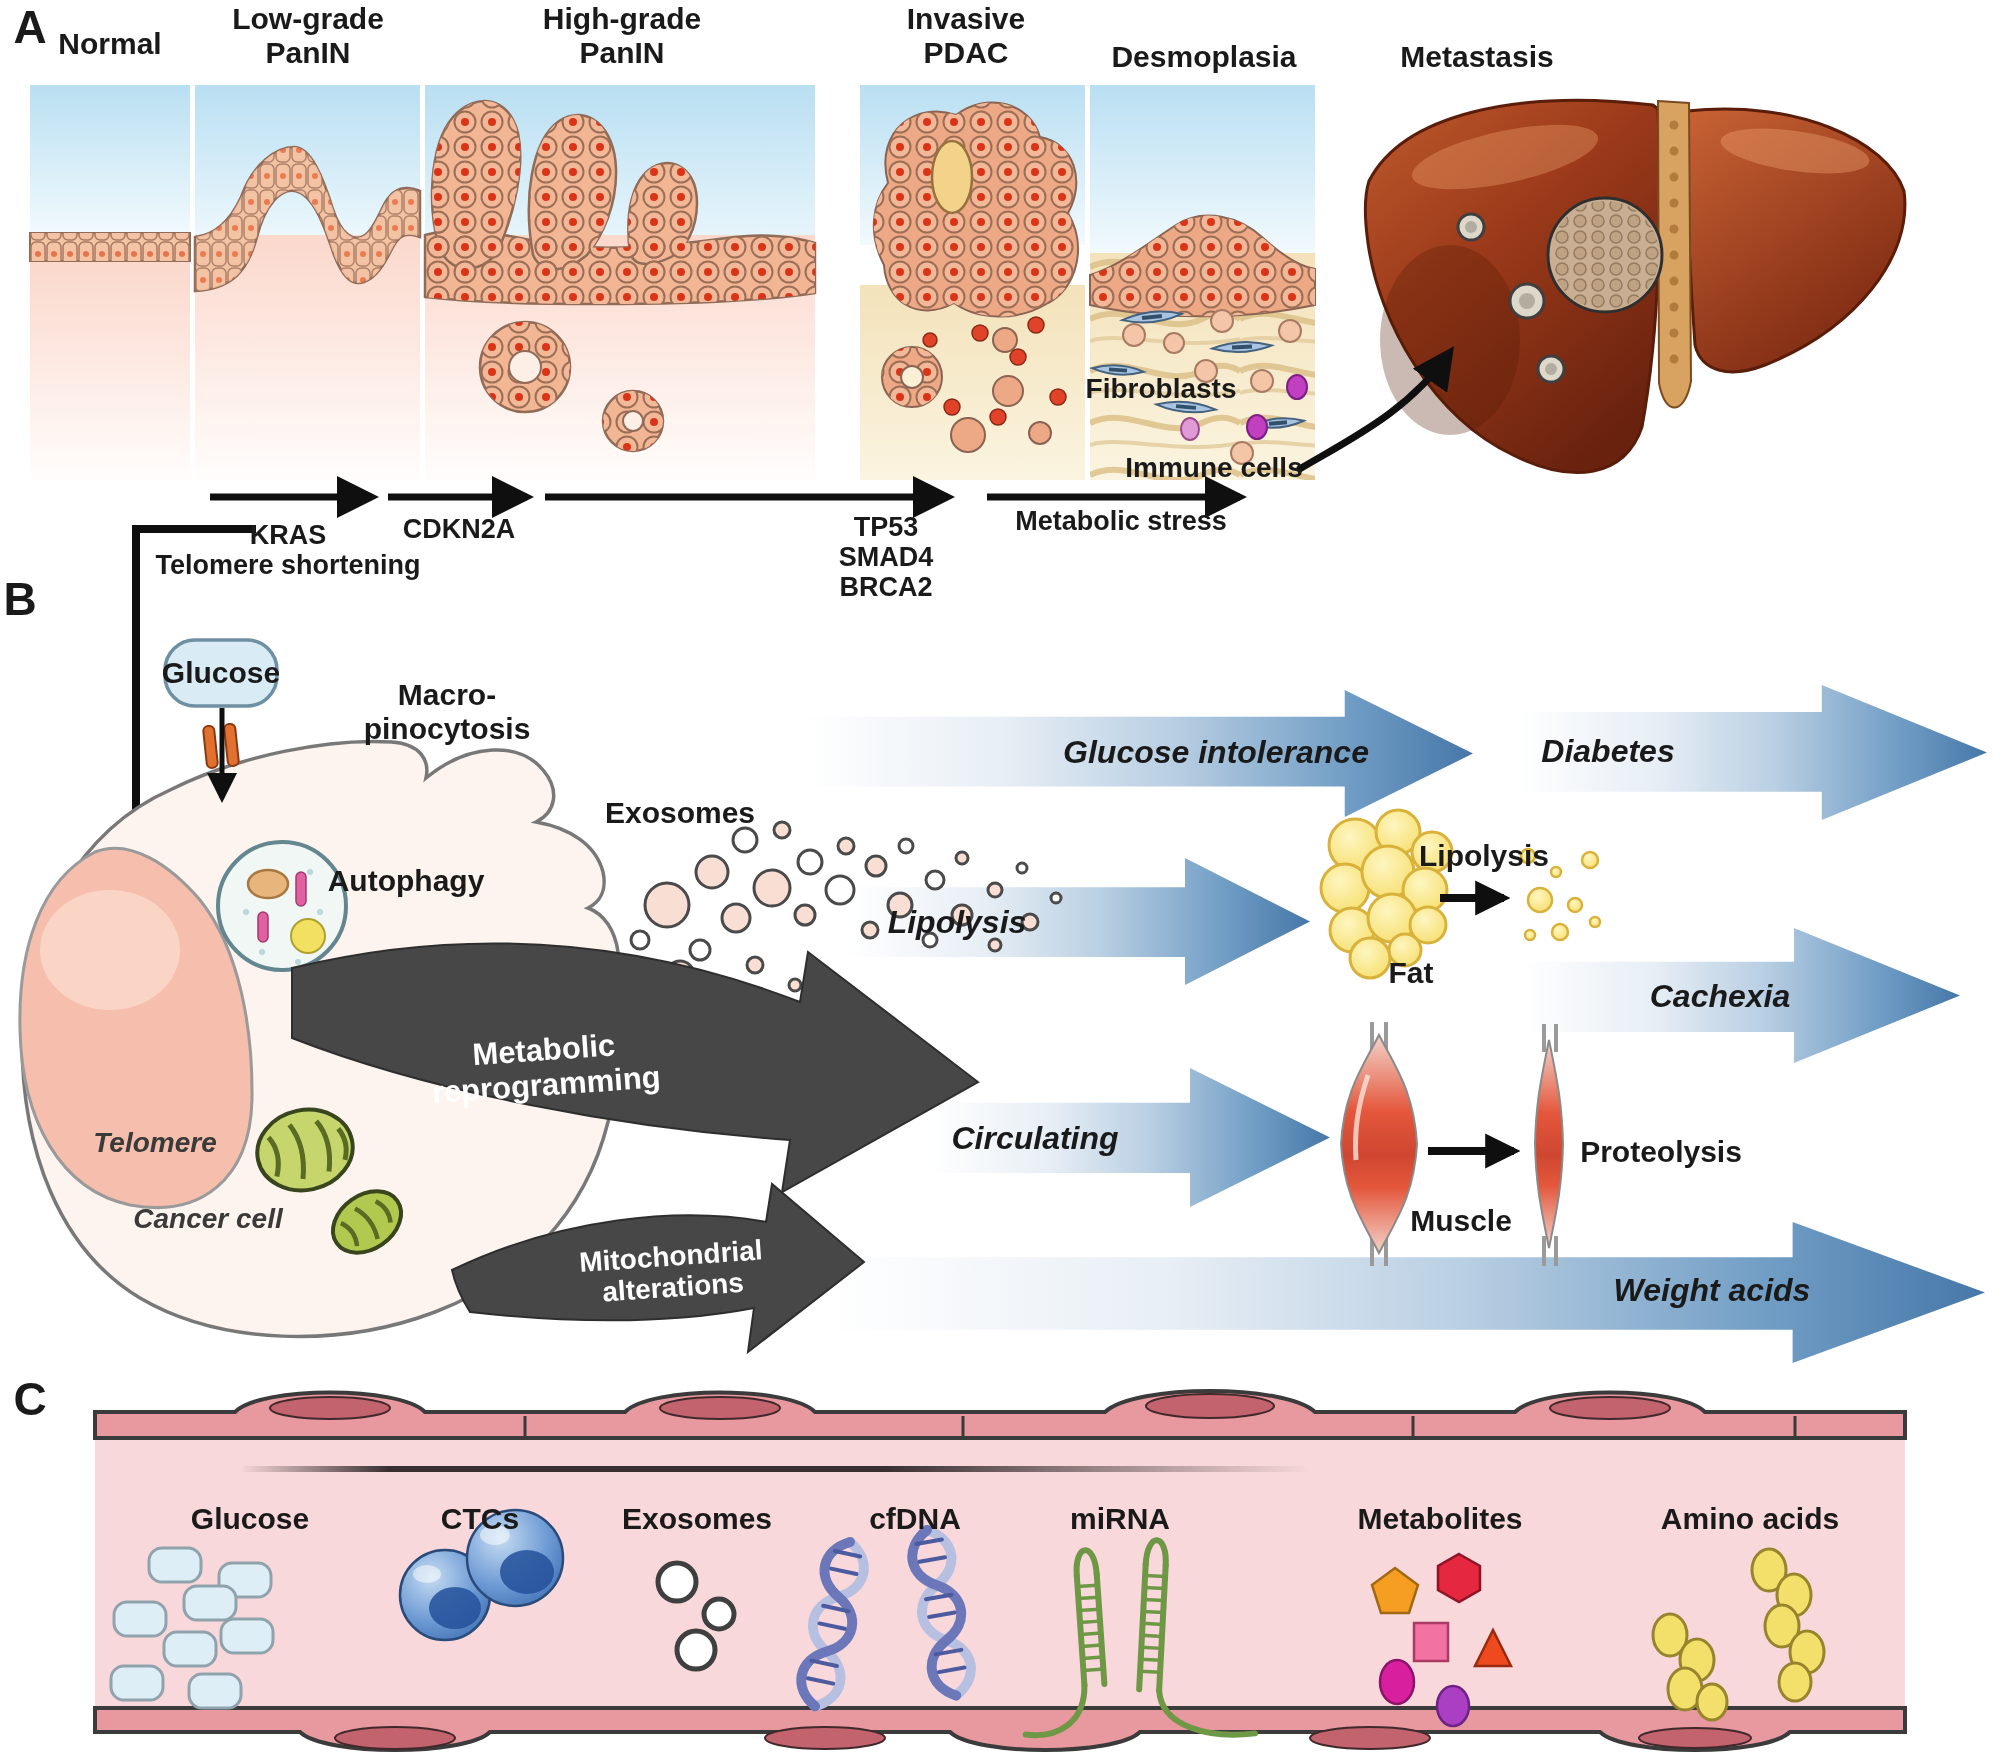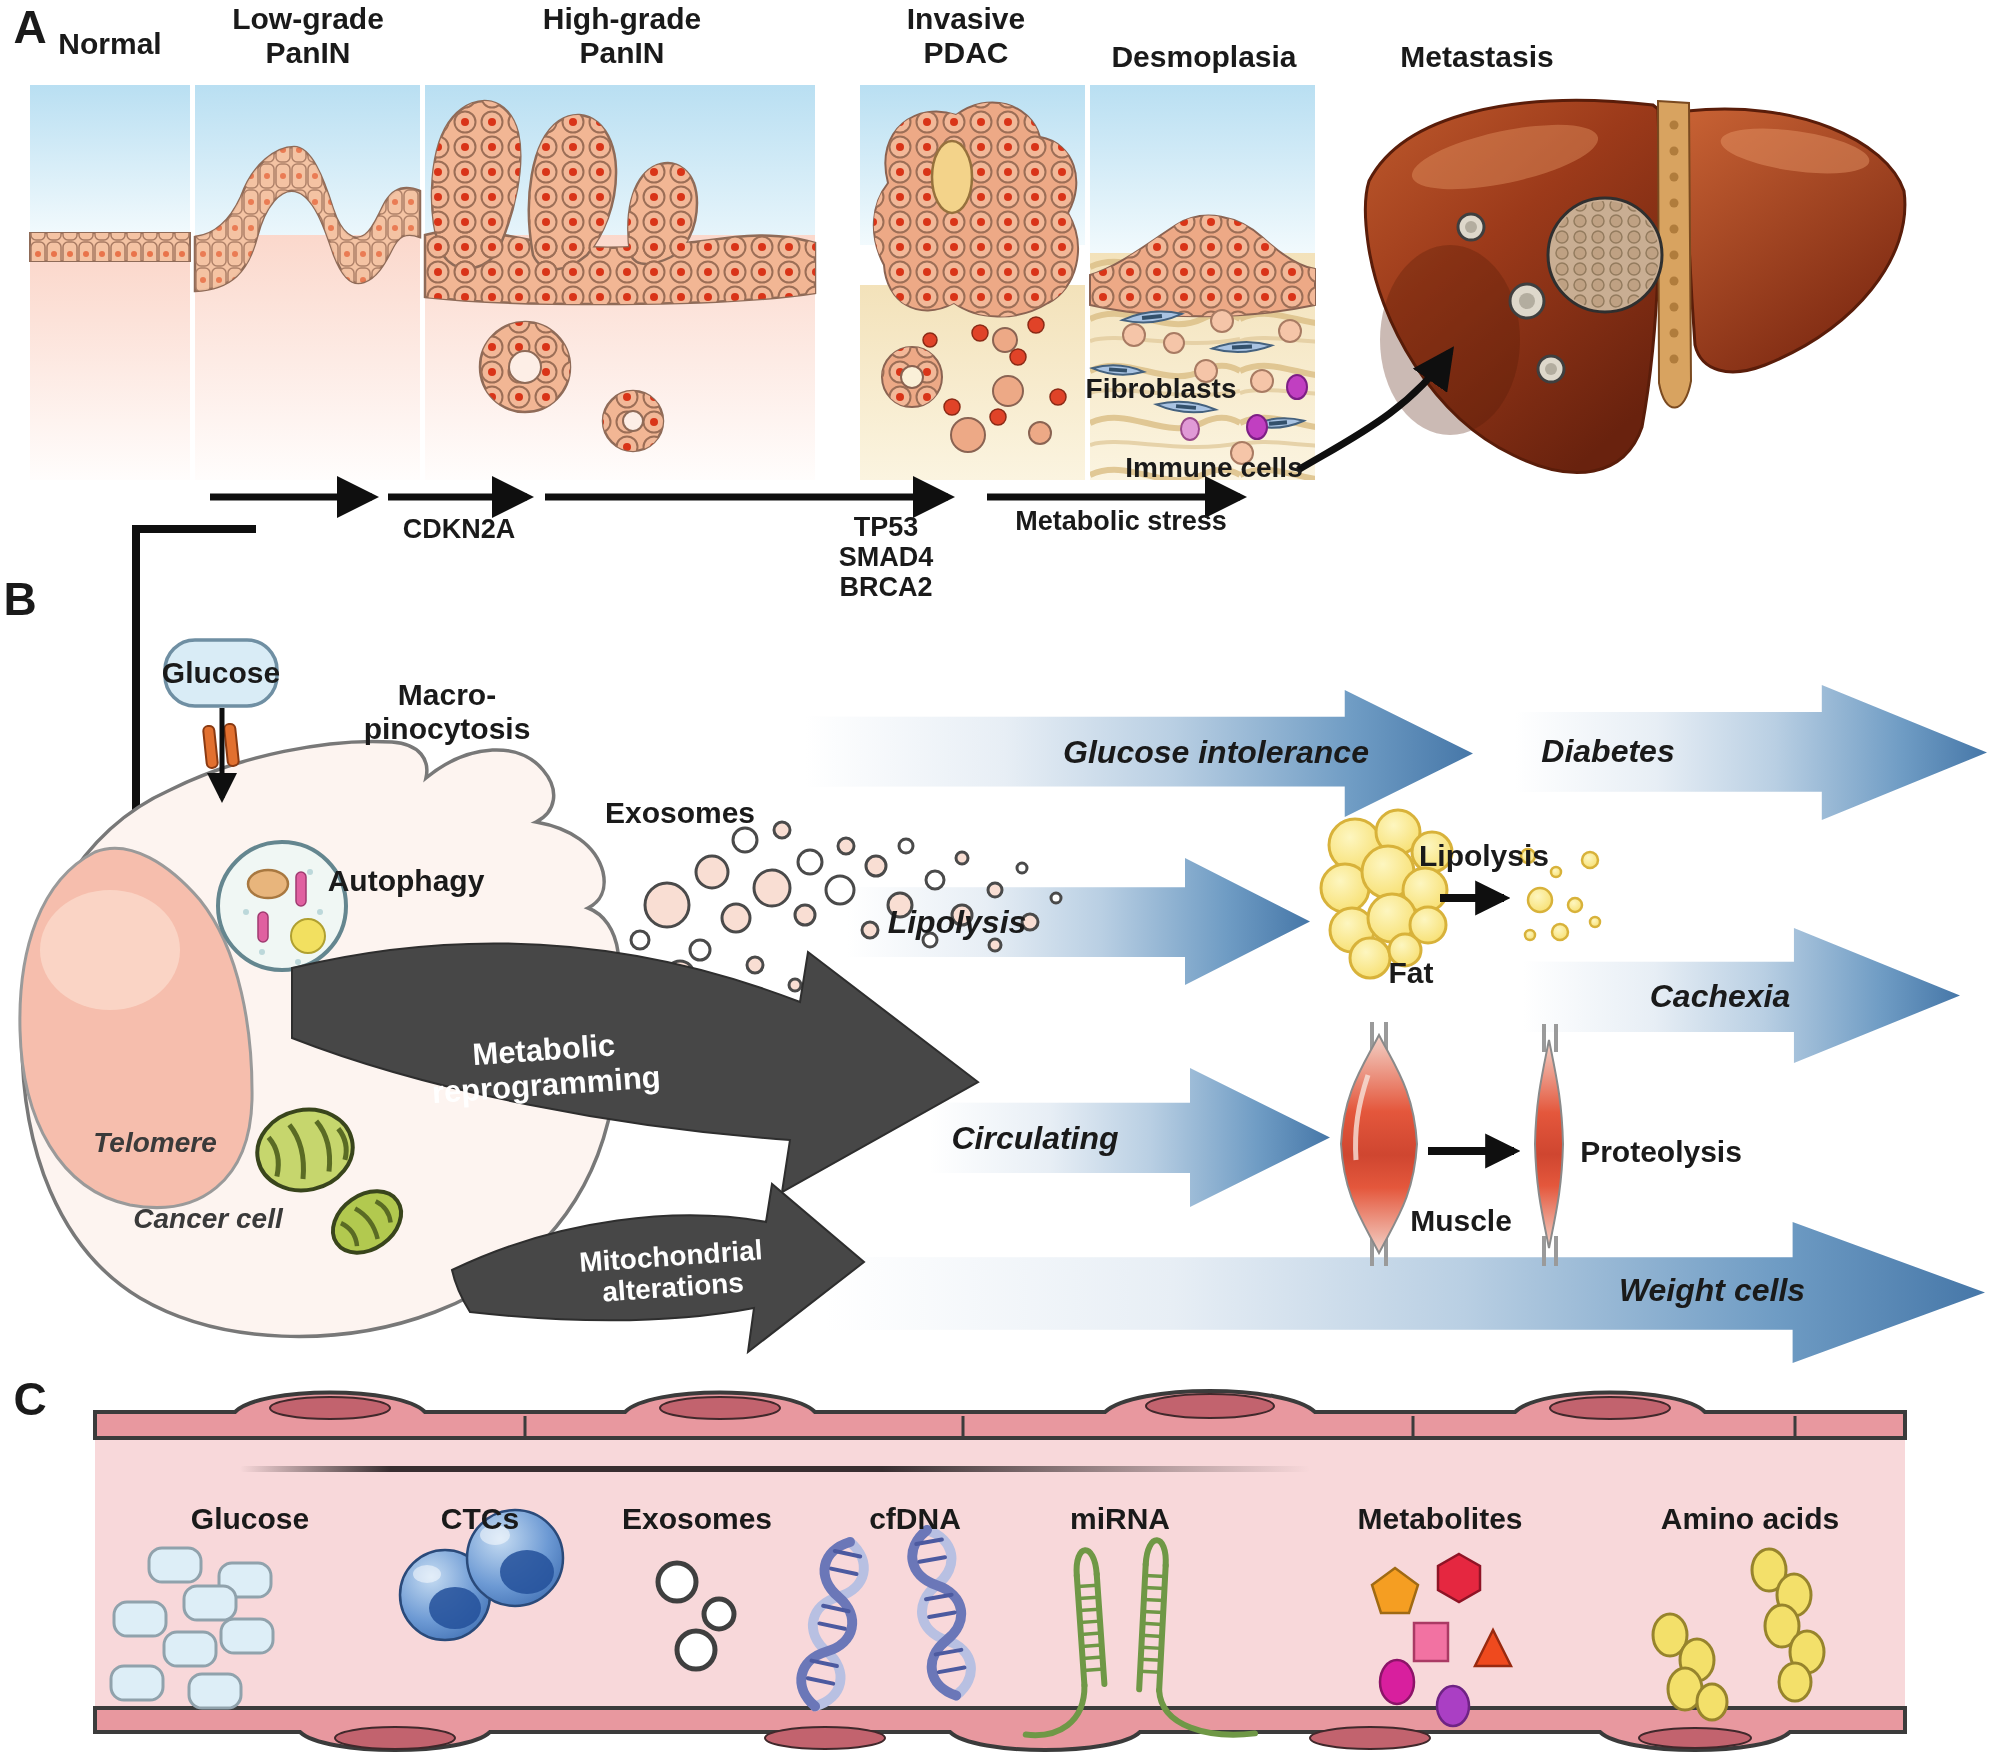--- a/index.html
+++ b/index.html
@@ -522,20 +522,22 @@
   <div class="lbl s46" style="left:30px;top:28px">A</div>
   <div class="lbl s30" style="left:110px;top:44px">Normal</div>
   <div class="lbl s30" style="left:308px;top:36px">Low-grade
 PanIN</div>
   <div class="lbl s30" style="left:622px;top:36px">High-grade
 PanIN</div>
   <div class="lbl s30" style="left:966px;top:36px">Invasive
 PDAC</div>
   <div class="lbl s30" style="left:1204px;top:57px">Desmoplasia</div>
   <div class="lbl s30" style="left:1477px;top:57px">Metastasis</div>
+  <div class="lbl s27" style="left:288px;top:550px">KRAS
+Telomere shortening</div>
   <div class="lbl s27" style="left:459px;top:529px">CDKN2A</div>
   <div class="lbl s27" style="left:886px;top:557px">TP53
 SMAD4
 BRCA2</div>
   <div class="lbl s27" style="left:1121px;top:521px">Metabolic stress</div>
   <div class="lbl s28" style="left:1161px;top:389px">Fibroblasts</div>
   <div class="lbl s28" style="left:1214px;top:468px">Immune cells</div>
 
   <div class="lbl s46" style="left:20px;top:600px">B</div>
   <div class="lbl s30" style="left:221px;top:673px">Glucose</div>
@@ -547,21 +549,21 @@
   <div class="lbl s28 it" style="left:208px;top:1219px">Cancer cell</div>
   <div class="lbl s31 white rot" style="left:545px;top:1068px">Metabolic
 reprogramming</div>
   <div class="lbl s28 white rot" style="left:672px;top:1272px">Mitochondrial
 alterations</div>
   <div class="lbl s32" style="left:1216px;top:753px">Glucose intolerance</div>
   <div class="lbl s32" style="left:1608px;top:752px">Diabetes</div>
   <div class="lbl s32" style="left:957px;top:923px">Lipolysis</div>
   <div class="lbl s32" style="left:1720px;top:997px">Cachexia</div>
   <div class="lbl s32" style="left:1035px;top:1139px">Circulating</div>
-  <div class="lbl s32" style="left:1712px;top:1291px">Weight cells</div>
+  <div class="lbl s32" style="left:1712px;top:1291px">Weight acids</div>
   <div class="lbl s30" style="left:1411px;top:973px">Fat</div>
   <div class="lbl s30" style="left:1484px;top:856px">Lipolysis</div>
   <div class="lbl s30" style="left:1461px;top:1221px">Muscle</div>
   <div class="lbl s30" style="left:1661px;top:1152px">Proteolysis</div>
 
   <div class="lbl s46" style="left:30px;top:1400px">C</div>
   <div class="underline-bar" style="left:240px;top:1466px;width:1070px"></div>
   <div class="lbl s30" style="left:250px;top:1519px">Glucose</div>
   <div class="lbl s30" style="left:480px;top:1519px">CTCs</div>
   <div class="lbl s30" style="left:697px;top:1519px">Exosomes</div>

